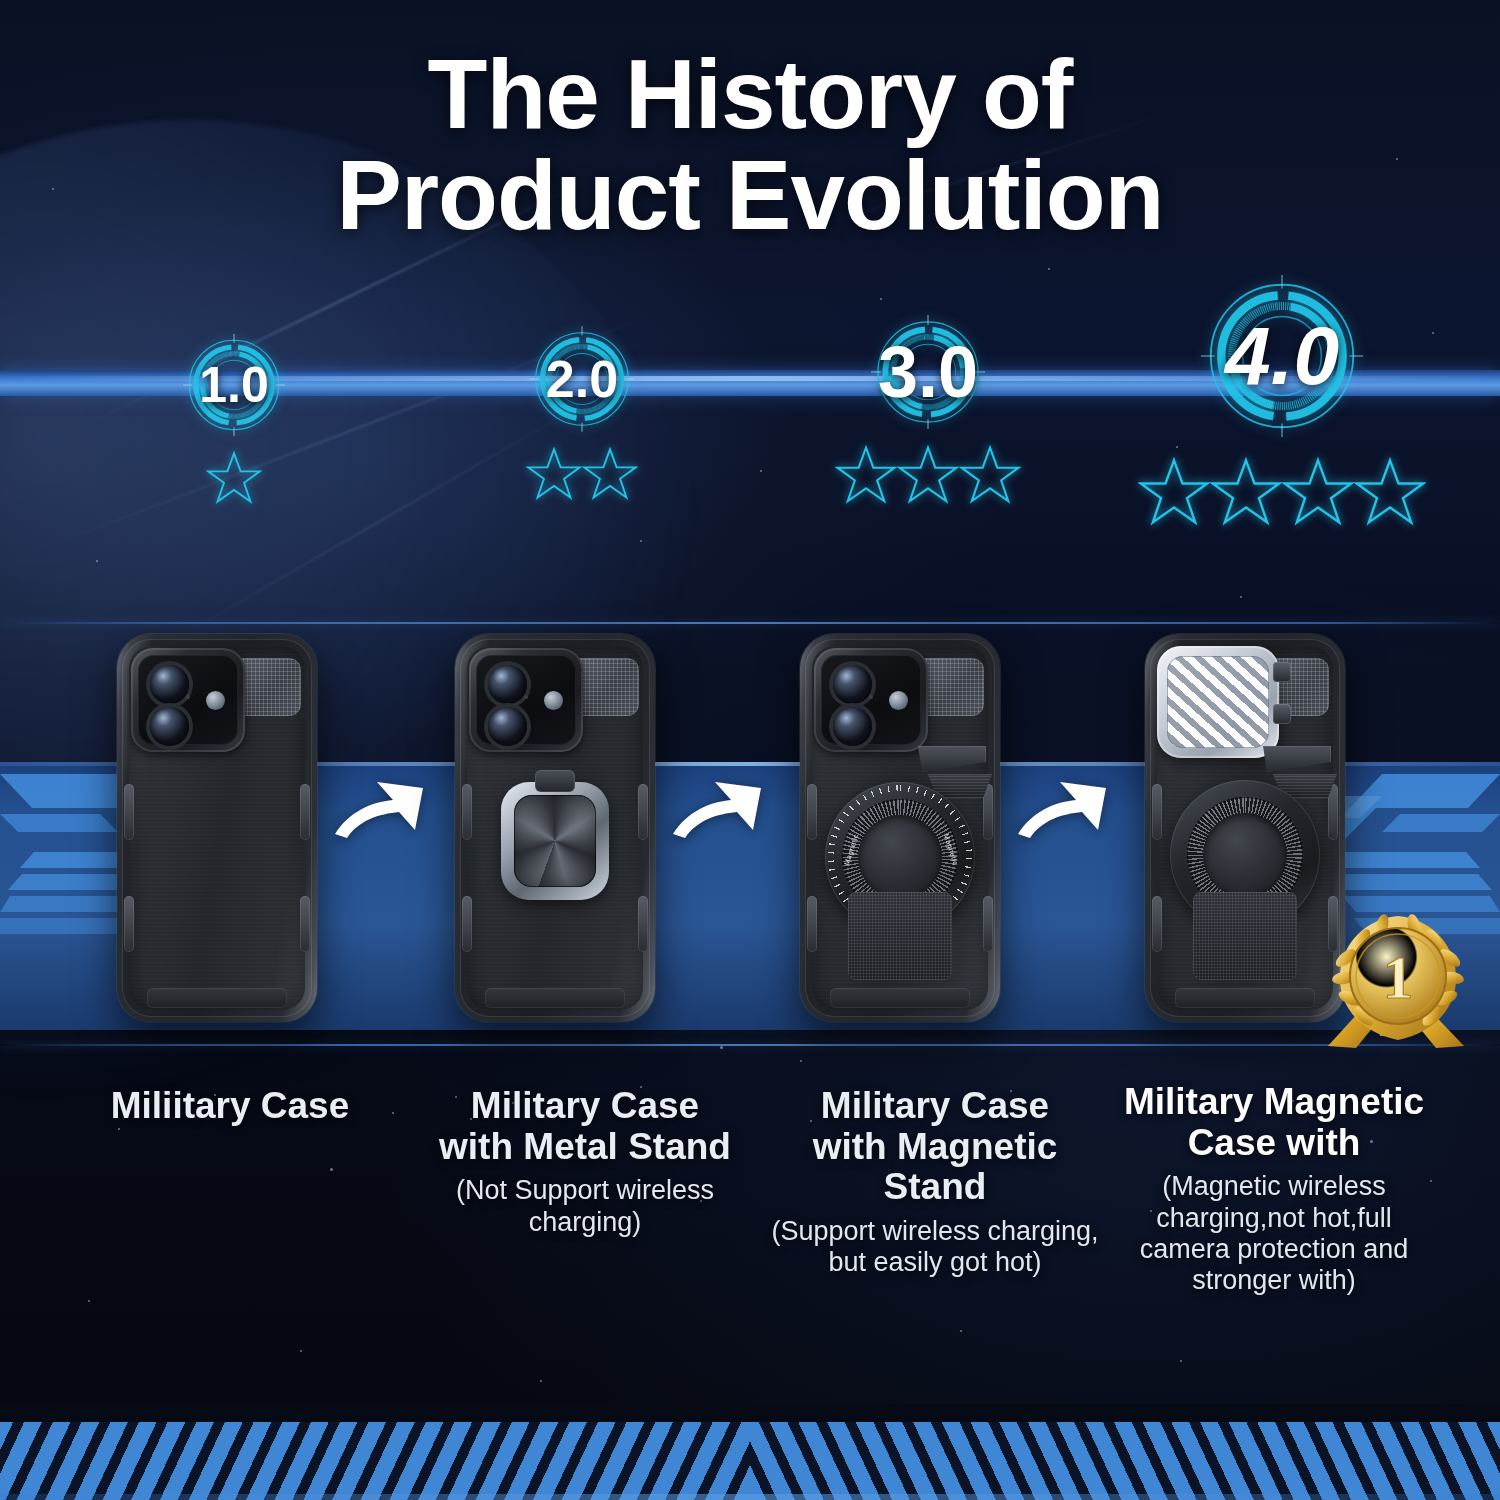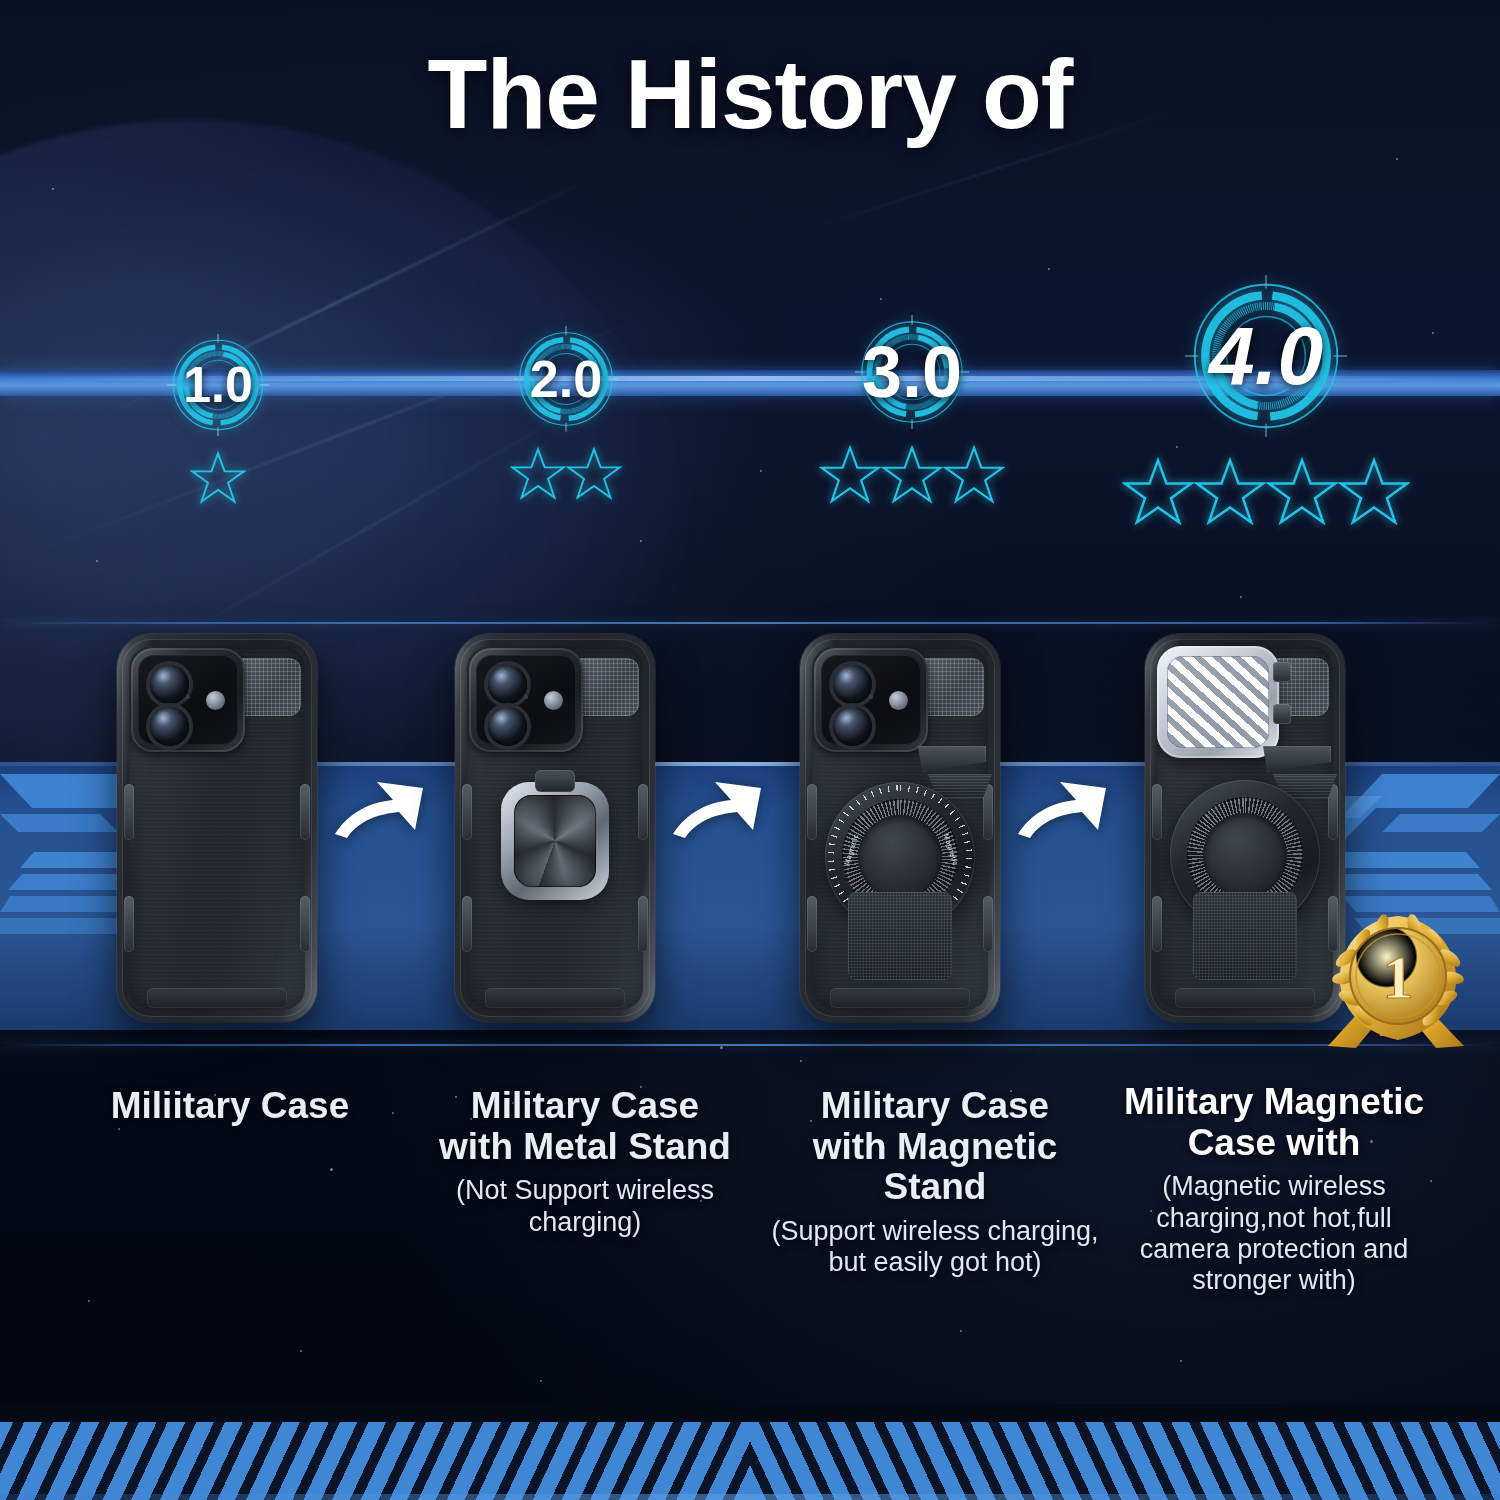--- a/index.html
+++ b/index.html
@@ -99,21 +99,21 @@
   .title{
     position:absolute; left:0; top:44px; width:1500px;
     text-align:center; color:#fff;
     font-size:98px; line-height:1.03; font-weight:700;
     letter-spacing:-1px;
     text-shadow:0 3px 16px rgba(0,0,0,.65);
   }
   .title .l2{ display:block; }
 
   
-  .badge-row{ position:absolute; left:0; top:262px; width:1480px; height:330px; }
+  .badge-row{ position:absolute; left:16px; top:262px; width:1480px; height:330px; }
   .badge{ position:absolute; text-align:center; }
   .badge .ring{ position:relative; margin:0 auto; }
   .badge .num{
     position:absolute; inset:0; display:flex; align-items:center; justify-content:center;
     color:#fff; font-weight:700; text-shadow:0 2px 10px rgba(0,0,0,.8);
   }
   .badge .stars{
     margin-top:6px; display:flex; justify-content:center; align-items:flex-start; gap:0px;
   }
 
@@ -388,20 +388,21 @@
         <polygon points="22,118 170,118 156,134 8,134" opacity=".85"></polygon>
         <polygon points="10,140 158,140 144,156 0,156" opacity=".75"></polygon>
         <polygon points="0,162 146,162 132,178 0,178" opacity=".6"></polygon>
       </g>
       <polygon points="118,40 186,40 208,62 140,62" fill="#5fa0e6" opacity=".55"></polygon>
     </svg>
   </div>
 
   <h1 class="title">
     <span>The History of</span>
+    <span class="l2">Product Evolution</span>
   </h1>
 
   <div class="badge-row" id="badge-row">
       <div class="badge" style="left: 88px; top: 64px; width: 260px;">
         <div class="ring" style="width: 118px; height: 118px;"><svg width="118" height="118" viewBox="-14.16 -14.16 146.32 146.32" style="filter:drop-shadow(0 0 6px rgba(34,195,230,.55));overflow:visible">
             <circle cx="59" cy="59" r="55.459999999999994" fill="none" stroke="#22c3e6" stroke-width="1.416" opacity=".85"></circle>
             <path d="M 63.93 12.06 A 47.2 47.2 0 0 1 62.29 106.09" fill="none" stroke="#22c3e6" stroke-width="6.49" opacity="0.95" stroke-linecap="butt"></path>
             <path d="M 52.43 105.74 A 47.2 47.2 0 0 1 55.71 11.91" fill="none" stroke="#22c3e6" stroke-width="6.49" opacity="0.95" stroke-linecap="butt"></path>
             <circle cx="59" cy="59" r="38.940000000000005" fill="none" stroke="#22c3e6" stroke-width="6.136" opacity=".8" stroke-dasharray="1.8880000000000001 2.1239999999999997" transform="rotate(-96 59 59)" stroke-dashoffset="0" pathLength="1000" style="stroke-dasharray:1.8880000000000001 2.36"></circle>
             <path d="M 65.76 20.65 A 38.940000000000005 38.940000000000005 0 0 1 97.73 54.93" fill="none" stroke="#22c3e6" stroke-width="6.136" opacity="0.9" stroke-linecap="butt"></path>

